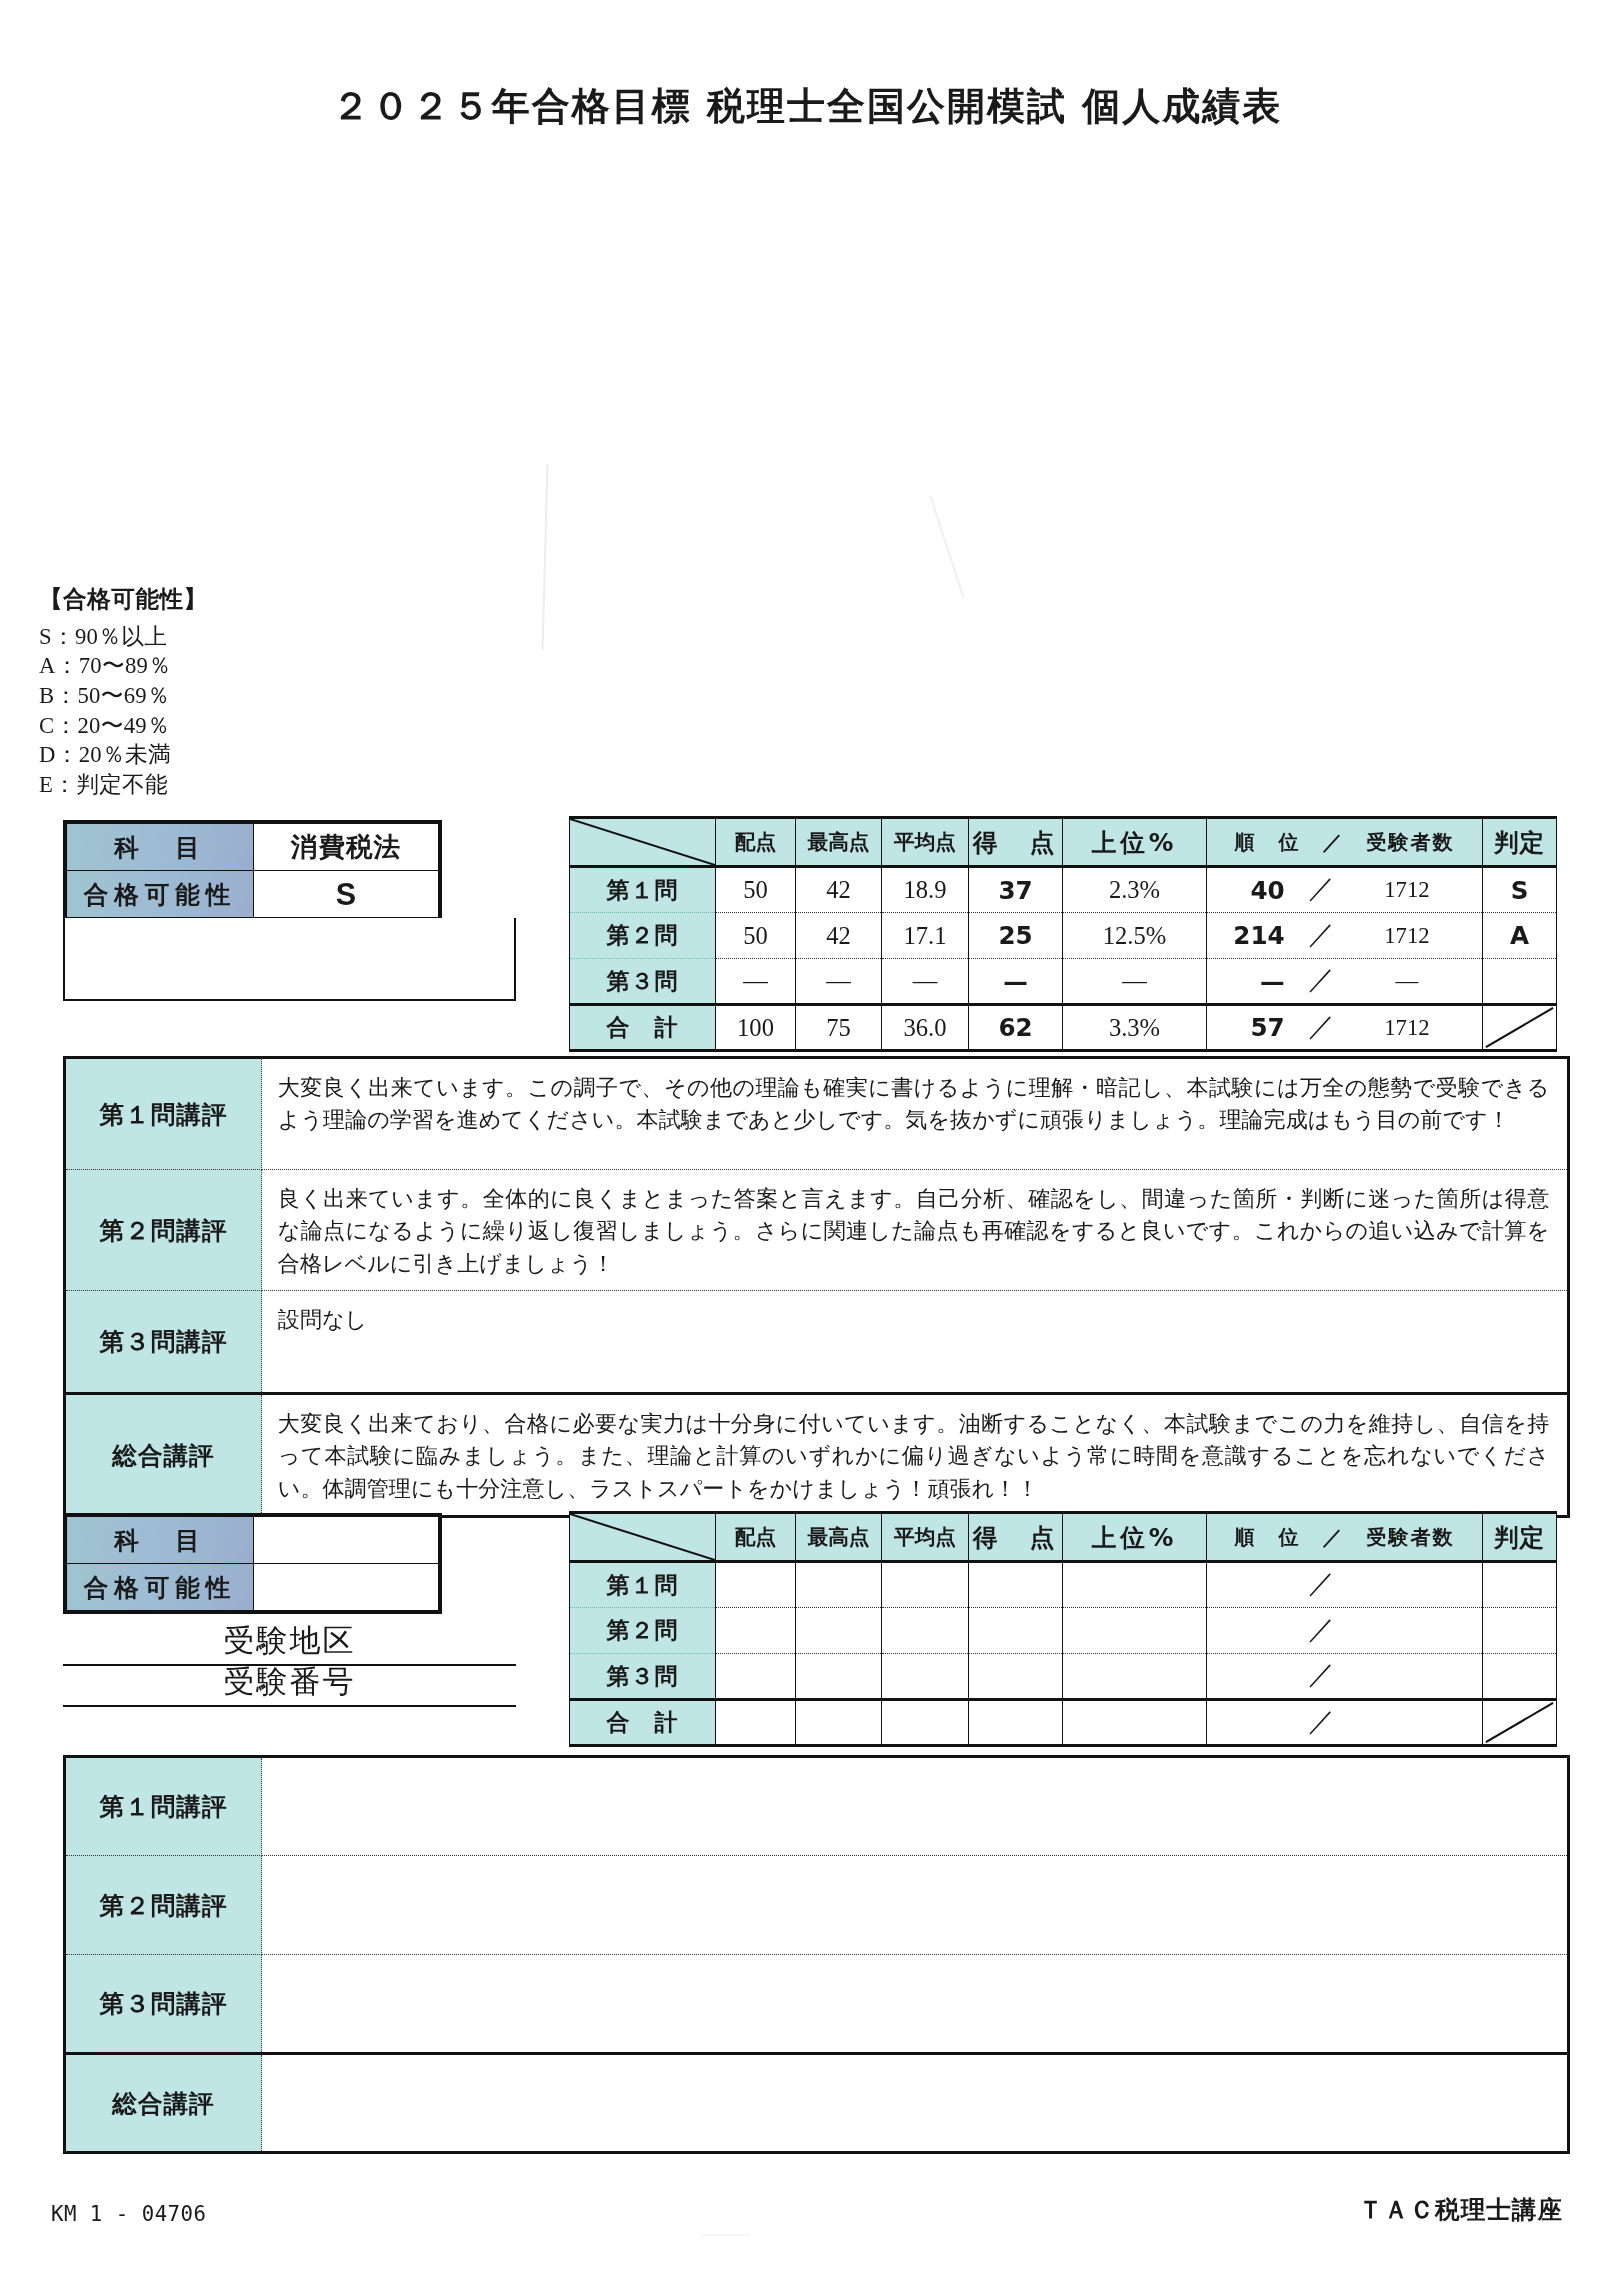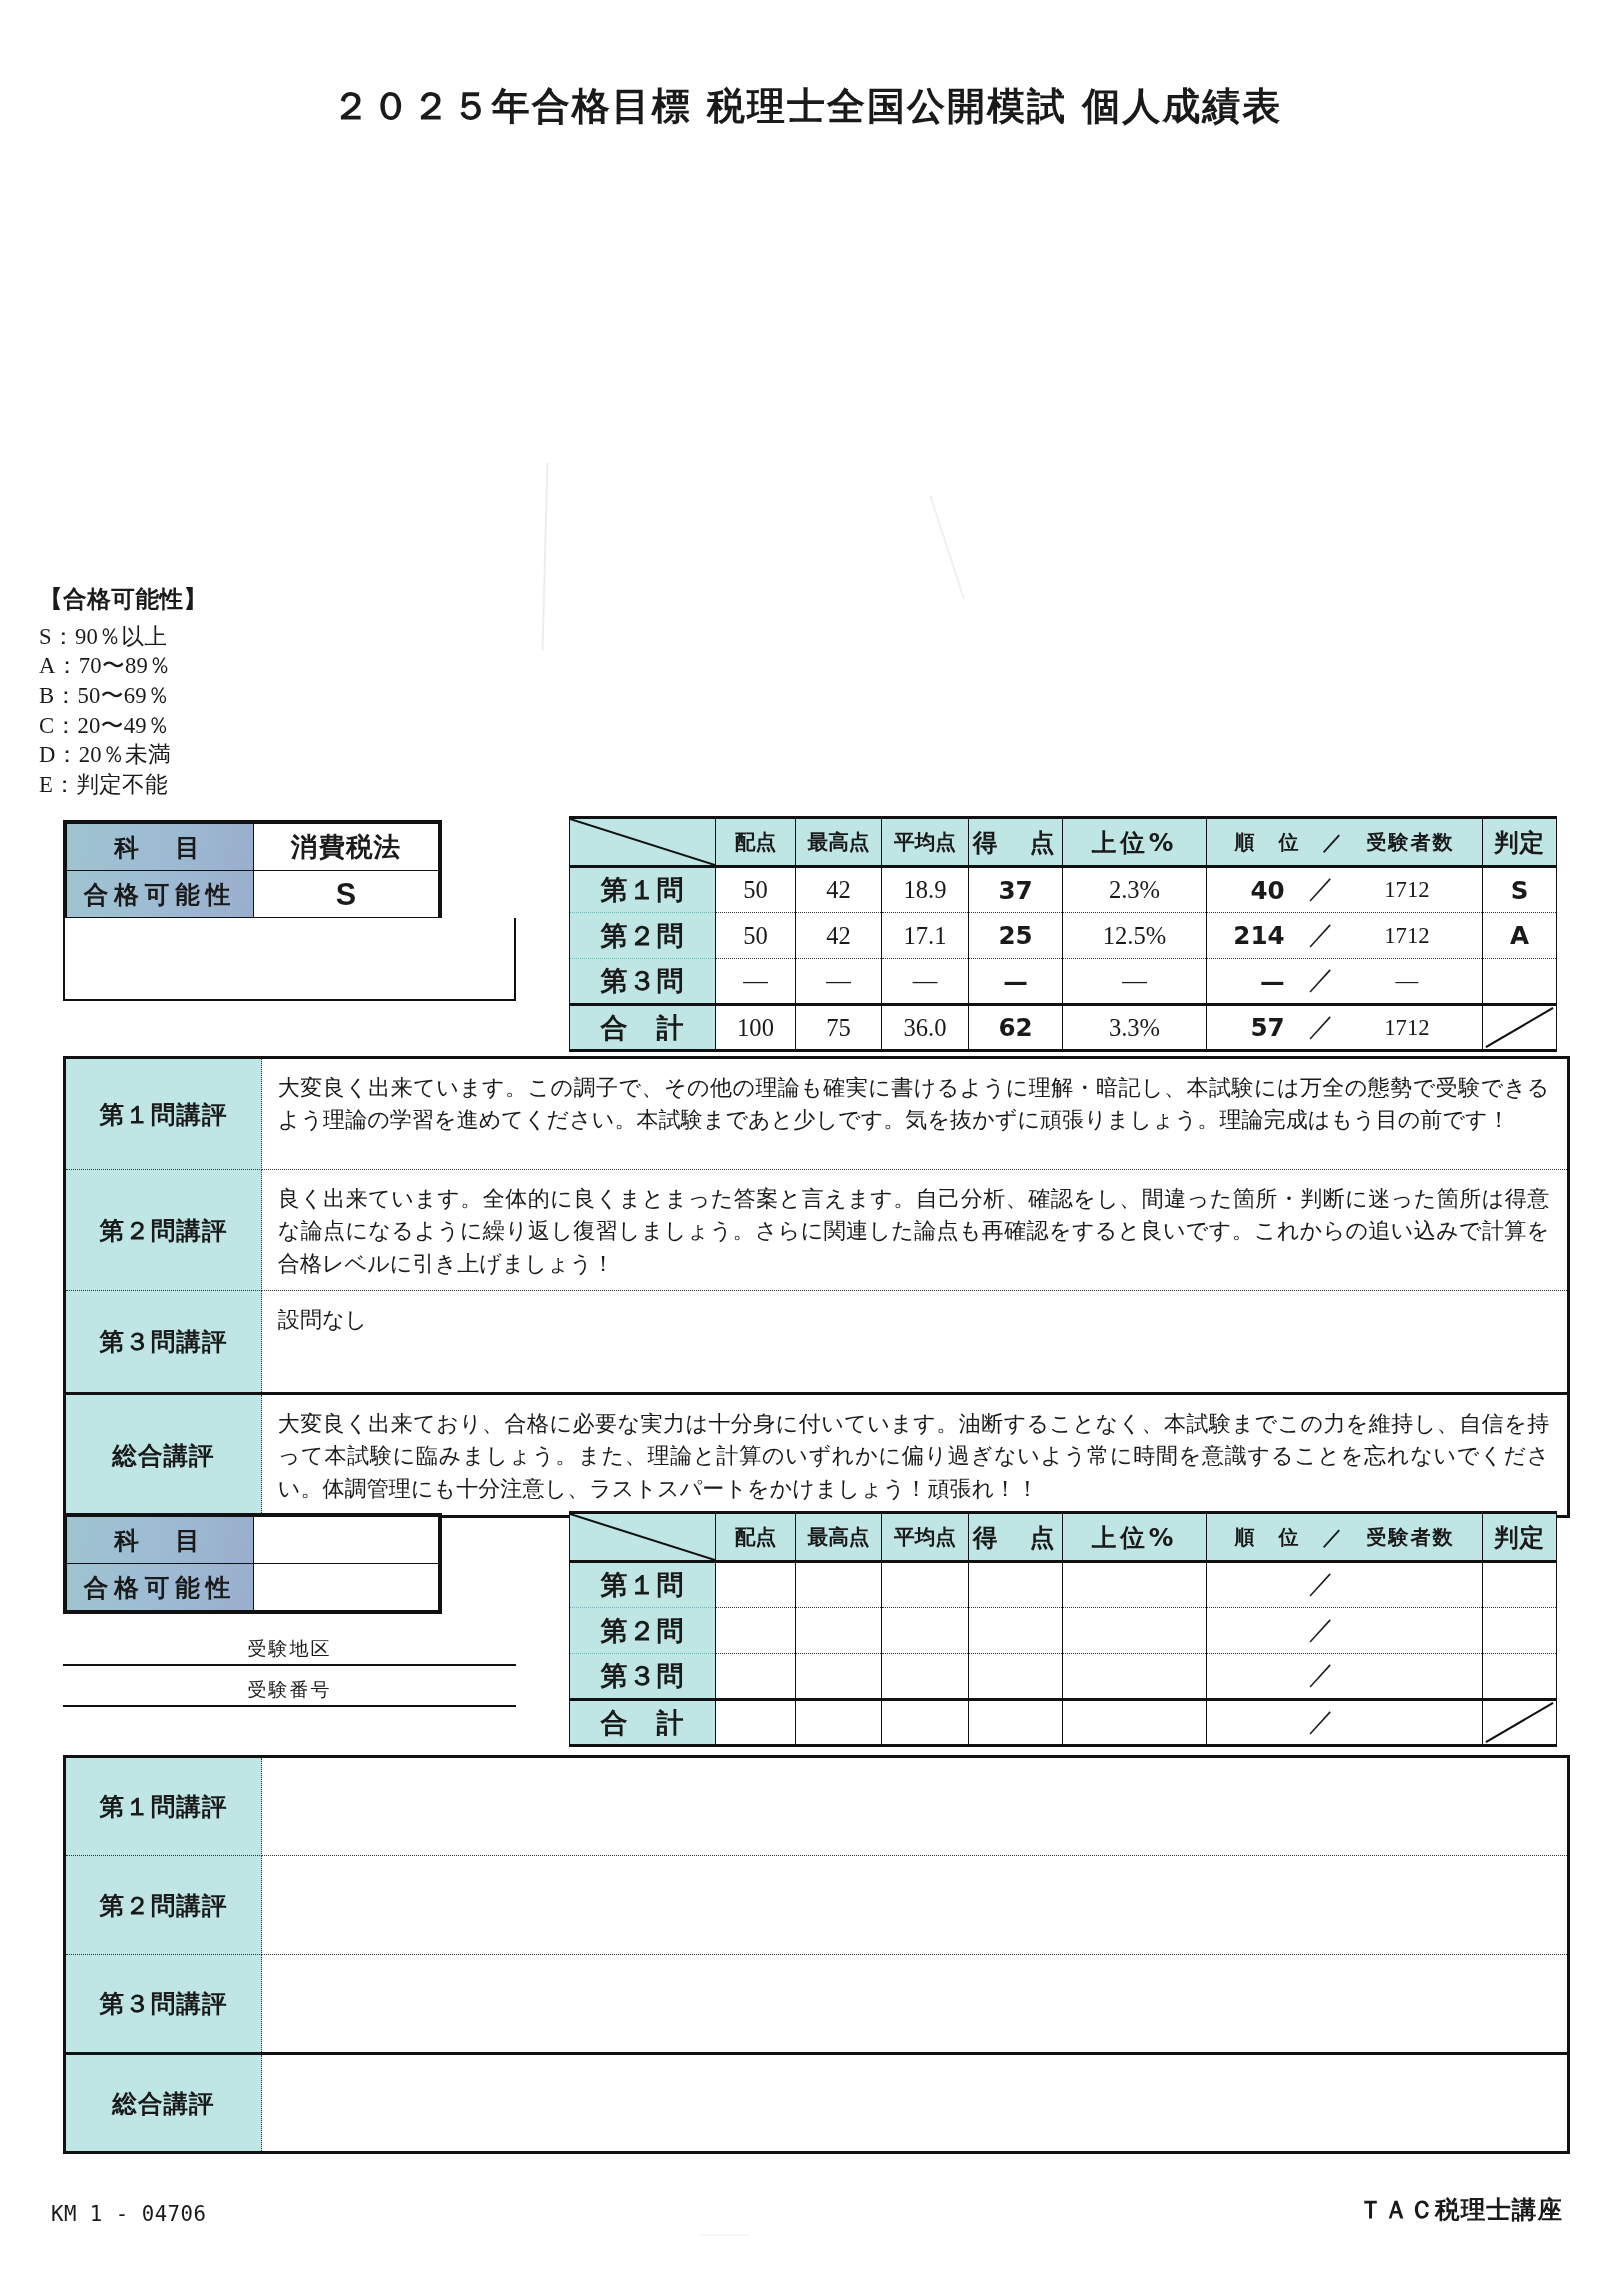--- a/index.html
+++ b/index.html
@@ -88,21 +88,21 @@
     border-top: none;
     background: #fff;
   }
 
   
   .applicant { position: absolute; width: 453px; }
   .app-line {
     height: 41px;
     border-bottom: 2px solid #111;
     font-family: "DejaVu Sans", "Liberation Sans", sans-serif;
-    font-size: 19px;
+    font-size: 31px;
     display: flex; align-items: flex-end; justify-content: center;
     padding-bottom: 2px;
     letter-spacing: 2px;
   }
 
   
   .score-table {
     position: absolute;
     width: 985px;
     border-collapse: collapse;
@@ -139,21 +139,21 @@
   .score-table tbody td {
     height: 46px;
     font-size: 24.6px;
     border-bottom: 1px dotted #333;
   }
   .score-table tbody tr.r3 td { border-bottom: 3px solid #111; }
   .score-table tbody tr.total td { border-bottom: 3px solid #111; }
   .score-table tbody td.rowlbl {
     background: #bfe6e4;
     font-family: "DejaVu Sans", "Liberation Sans", sans-serif;
-    font-weight: bold; font-size: 27px;
+    font-weight: bold; font-size: 23px;
     letter-spacing: 1px;
     border-bottom-color: #6fb7b4;
   }
   .score-table tbody tr.r3 td.rowlbl,
   .score-table tbody tr.total td.rowlbl { border-bottom-color: #111; }
   .score-table td.score-v, .score-table td.pct-v {
     font-family: "DejaVu Sans", "Liberation Sans", sans-serif;
     font-weight: bold; font-size: 24.6px;
   }
   .score-table td.pct-v { font-weight: normal; font-family: "Liberation Serif", serif; }

